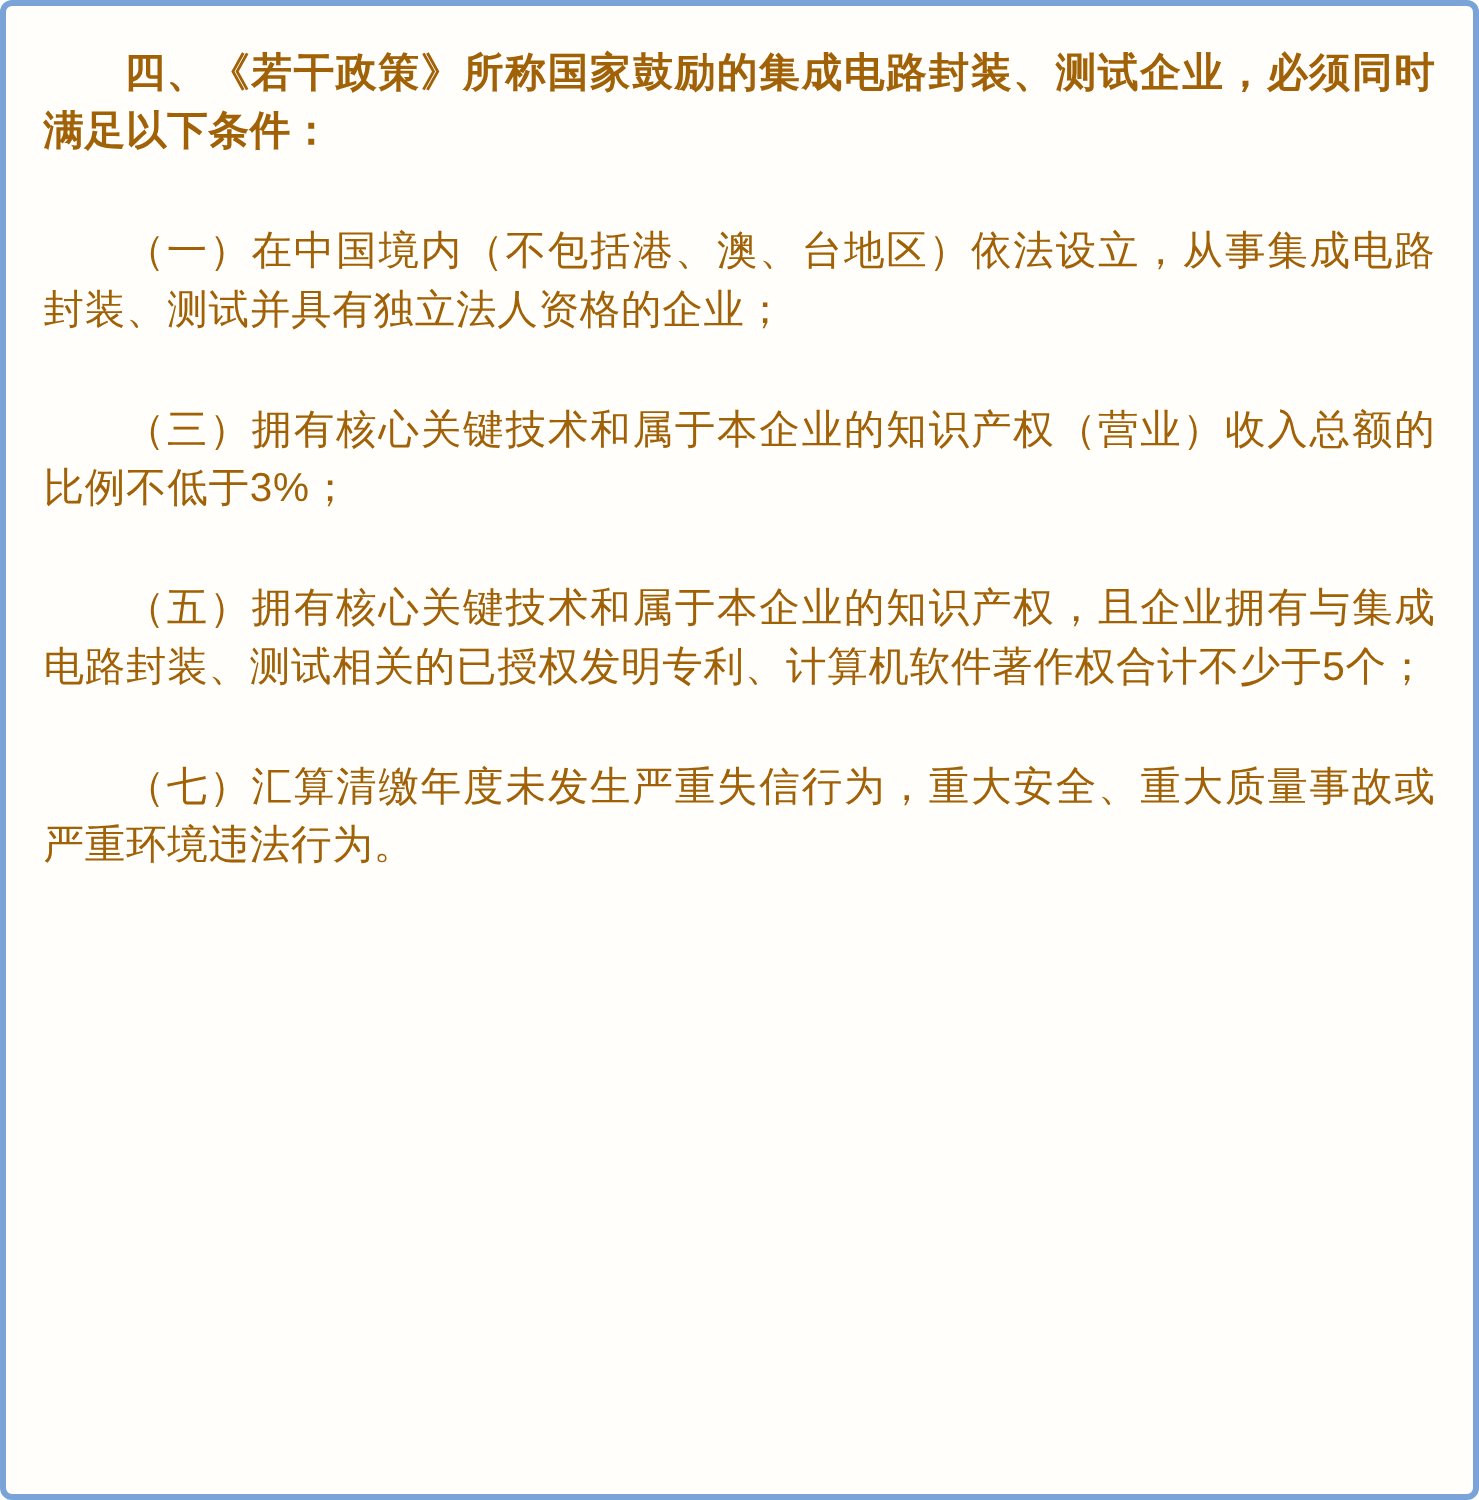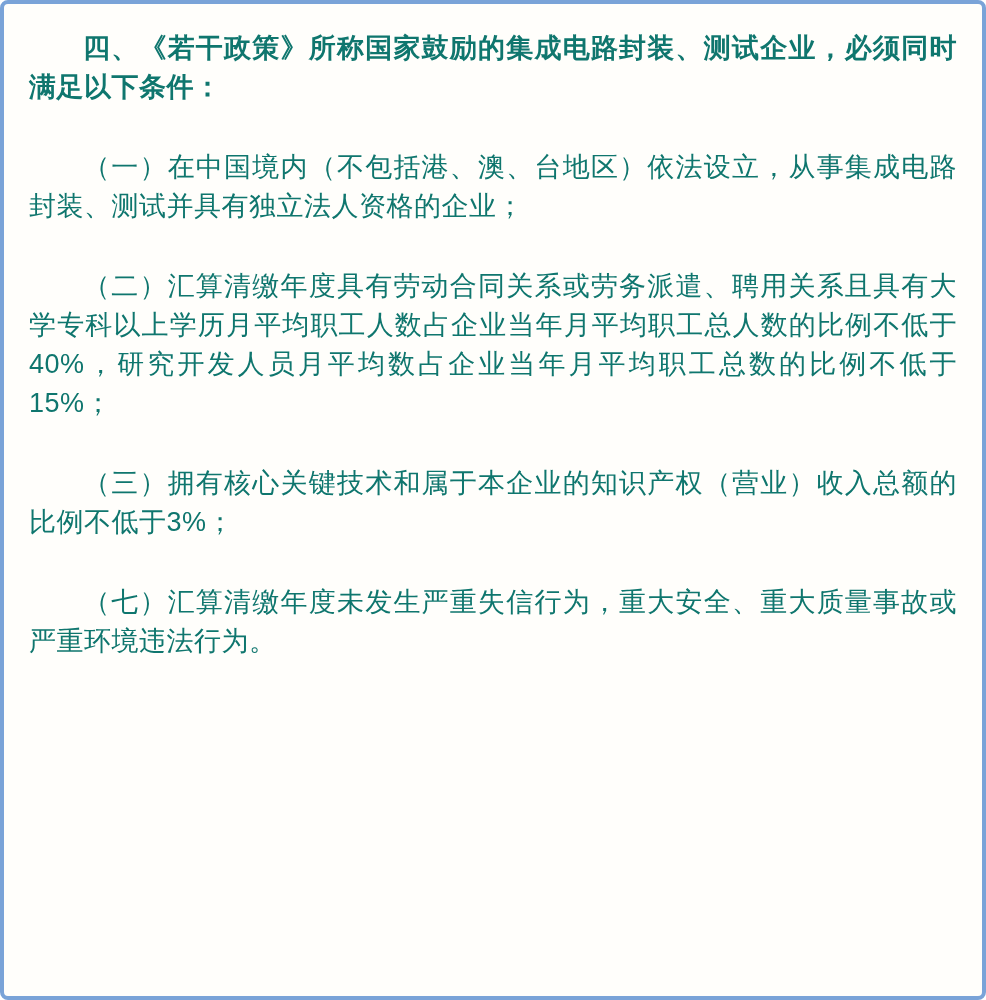--- a/index.html
+++ b/index.html
@@ -16,35 +16,35 @@
     background: #fffefb;
     border: 4px solid #7aa3d8;
     border-radius: 8px;
     padding: 25px 25px 0 25px;
     overflow: hidden;
   }
   .doc p {
     margin: 41px 0 0 0;
     font-size: 27px;
     line-height: 39px;
-    color: #0f766e;
+    color: #a16207;
     text-align: justify;
     text-indent: 2em;
     letter-spacing: 0.5px;
     font-weight: 400;
   }
   .doc p.intro {
     margin-top: 0;
     font-weight: 700;
   }
 </style>
 </head>
 <body>
 
 <div class="page">
   <div class="doc">
     <p class="intro">四、《若干政策》所称国家鼓励的集成电路封装、测试企业，必须同时满足以下条件：</p>
     <p>（一）在中国境内（不包括港、澳、台地区）依法设立，从事集成电路封装、测试并具有独立法人资格的企业；</p>
-    <p>（二）汇算清缴年度具有劳动合同关系或劳务派遣、聘用关系且具有大学专科以上学历月平均职工人数占企业当年月平均职工总人数的比例不低于40%，研究开发人员月平均数占企业当年月平均职工总数的比例不低于15%；</p>
     <p>（三）拥有核心关键技术和属于本企业的知识产权（营业）收入总额的比例不低于3%；</p>
+    <p>（五）拥有核心关键技术和属于本企业的知识产权，且企业拥有与集成电路封装、测试相关的已授权发明专利、计算机软件著作权合计不少于5个；</p>
     <p>（七）汇算清缴年度未发生严重失信行为，重大安全、重大质量事故或严重环境违法行为。</p>
   </div>
 </div>
 
 </body></html>

